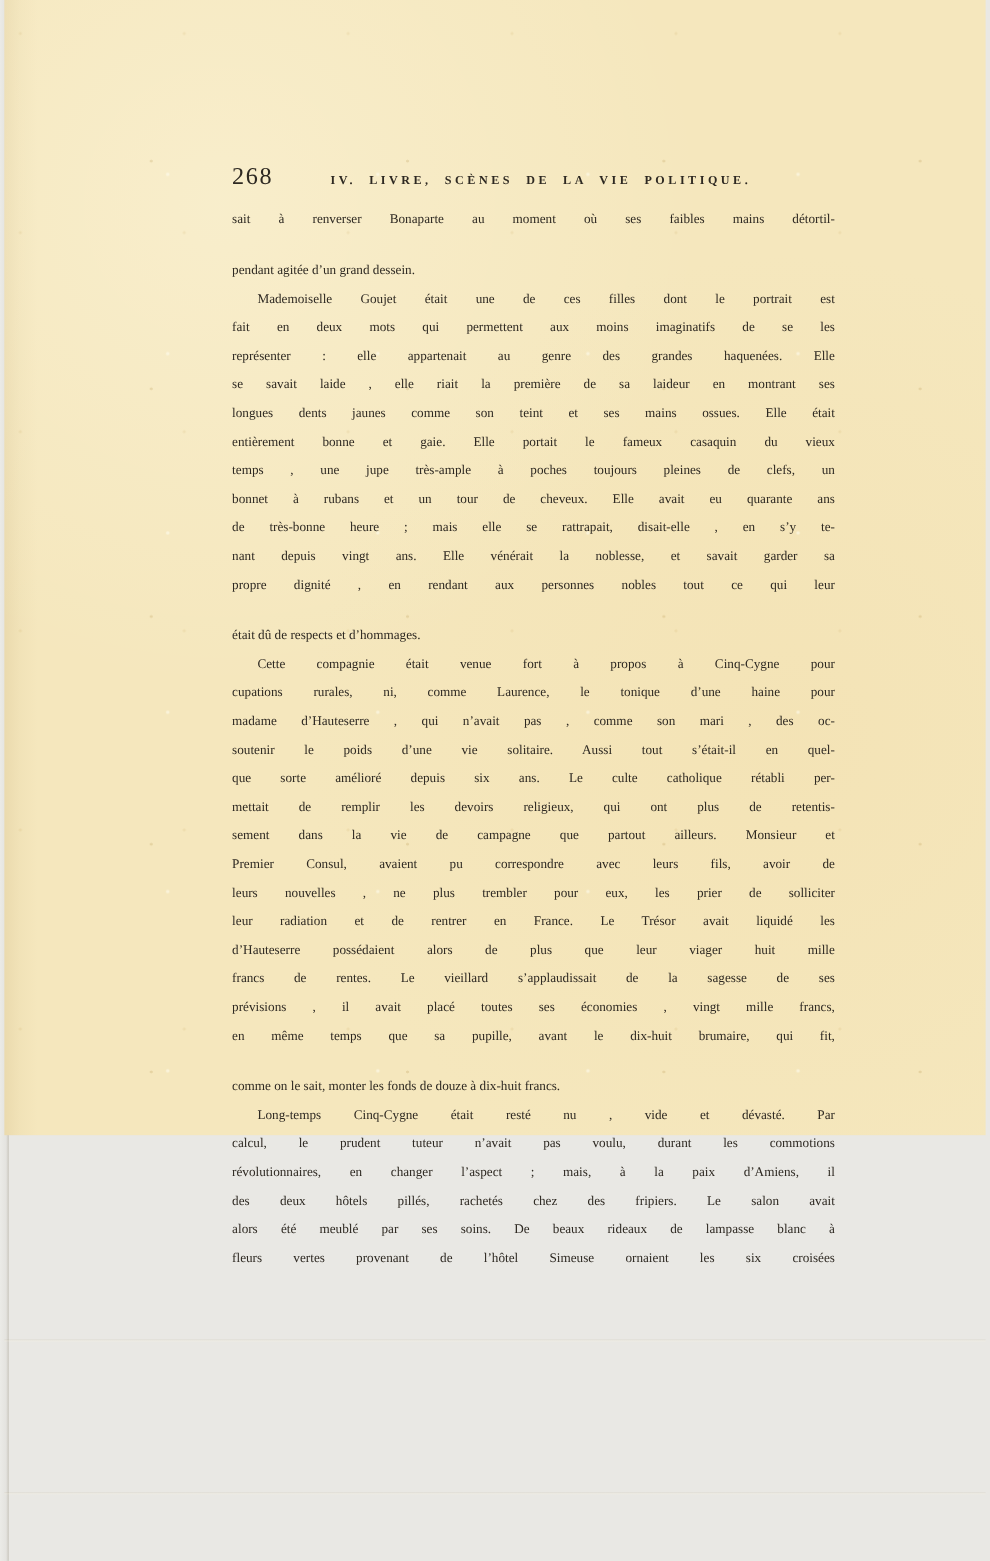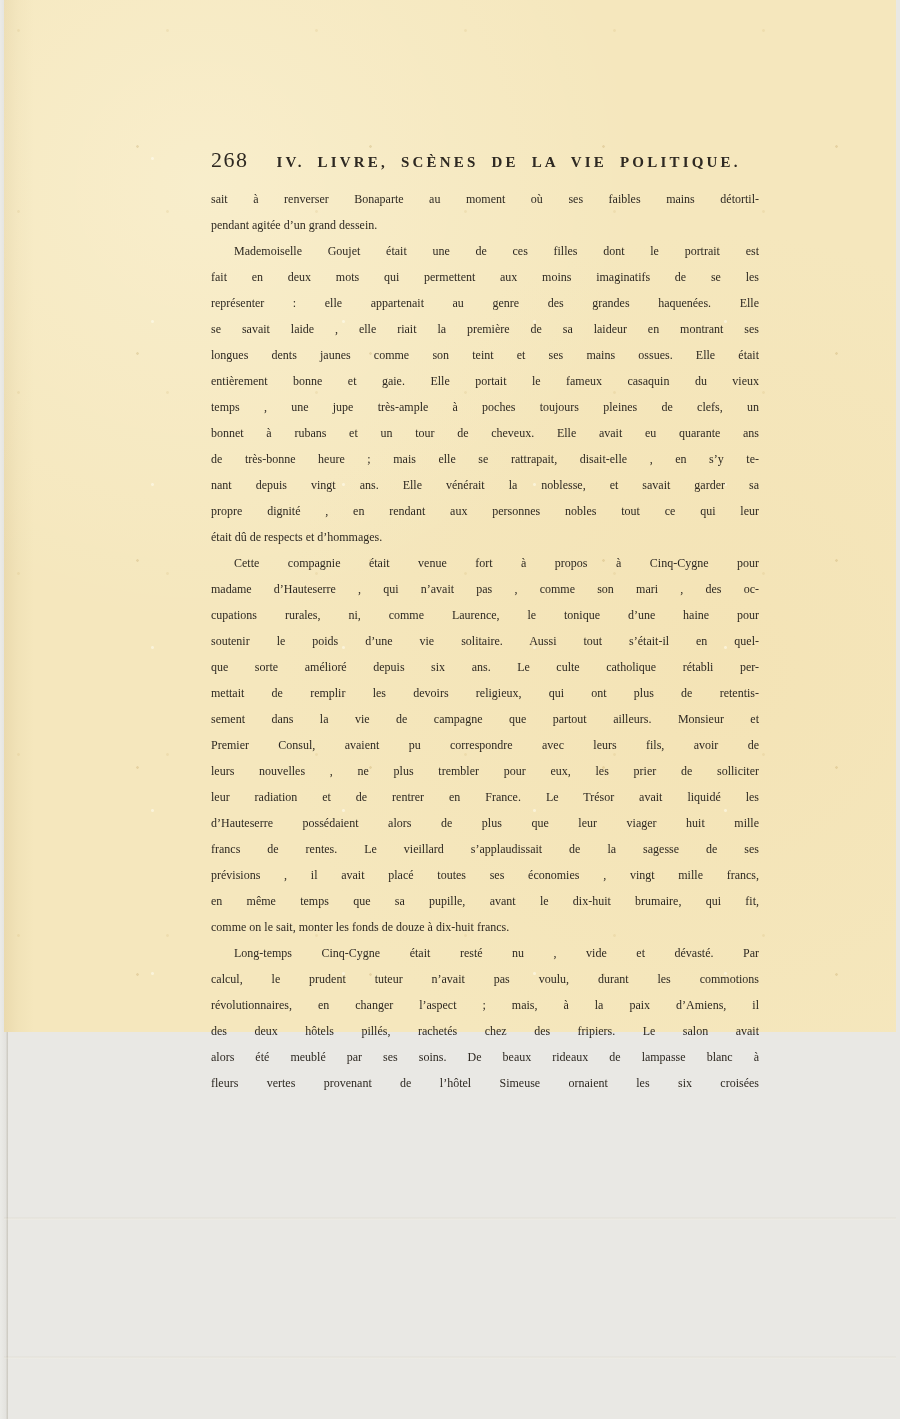--- a/index.html
+++ b/index.html
@@ -62,22 +62,22 @@
     display: flex;
     align-items: baseline;
     color: #2e2922;
   }
   .page-number {
     font-size: 22px;
     letter-spacing: 1.5px;
     font-weight: normal;
   }
   .running-title {
-    margin-left: 28px;
-    font-size: 15px;
+    margin-left: 52px;
+    font-size: 11px;
     font-weight: bold;
     letter-spacing: 3.2px;
     word-spacing: 6px;
     white-space: nowrap;
   }
 
   .text-block {
     position: absolute;
     left: 207px;
     top: 186px;
@@ -88,21 +88,21 @@
   .line {
     height: 26px;
     line-height: 26px;
     text-align: justify;
     text-align-last: justify;
     text-justify: inter-word;
     white-space: normal;
     overflow: hidden;
   }
   .pfirst { text-indent: 23px; }
-  .pend   { text-align-last: left; }
+  .pend   { text-align-last: left; margin-top: 20px; }
 </style>
 </head>
 <body>
 
 <div class="scan">
   <div class="scanner-edge"></div>
   <div class="page">
     <div class="paper-texture"></div>
     <div class="crease crease-1"></div>
     <div class="crease crease-2"></div>
@@ -124,22 +124,22 @@
       <div class="line">longues dents jaunes comme son teint et ses mains ossues. Elle était</div>
       <div class="line">entièrement bonne et gaie. Elle portait le fameux casaquin du vieux</div>
       <div class="line">temps , une jupe très-ample à poches toujours pleines de clefs, un</div>
       <div class="line">bonnet à rubans et un tour de cheveux. Elle avait eu quarante ans</div>
       <div class="line">de très-bonne heure ; mais elle se rattrapait, disait-elle , en s’y te-</div>
       <div class="line">nant depuis vingt ans. Elle vénérait la noblesse, et savait garder sa</div>
       <div class="line">propre dignité , en rendant aux personnes nobles tout ce qui leur</div>
       <div class="line pend">était dû de respects et d’hommages.</div>
 
       <div class="line pfirst">Cette compagnie était venue fort à propos à Cinq-Cygne pour</div>
+      <div class="line">cupations rurales, ni, comme Laurence, le tonique d’une haine pour</div>
       <div class="line">madame d’Hauteserre , qui n’avait pas , comme son mari , des oc-</div>
-      <div class="line">cupations rurales, ni, comme Laurence, le tonique d’une haine pour</div>
       <div class="line">soutenir le poids d’une vie solitaire. Aussi tout s’était-il en quel-</div>
       <div class="line">que sorte amélioré depuis six ans. Le culte catholique rétabli per-</div>
       <div class="line">mettait de remplir les devoirs religieux, qui ont plus de retentis-</div>
       <div class="line">sement dans la vie de campagne que partout ailleurs. Monsieur et</div>
       <div class="line">Premier Consul, avaient pu correspondre avec leurs fils, avoir de</div>
       <div class="line">leurs nouvelles , ne plus trembler pour eux, les prier de solliciter</div>
       <div class="line">leur radiation et de rentrer en France. Le Trésor avait liquidé les</div>
       <div class="line">d’Hauteserre possédaient alors de plus que leur viager huit mille</div>
       <div class="line">francs de rentes. Le vieillard s’applaudissait de la sagesse de ses</div>
       <div class="line">prévisions , il avait placé toutes ses économies , vingt mille francs,</div>

